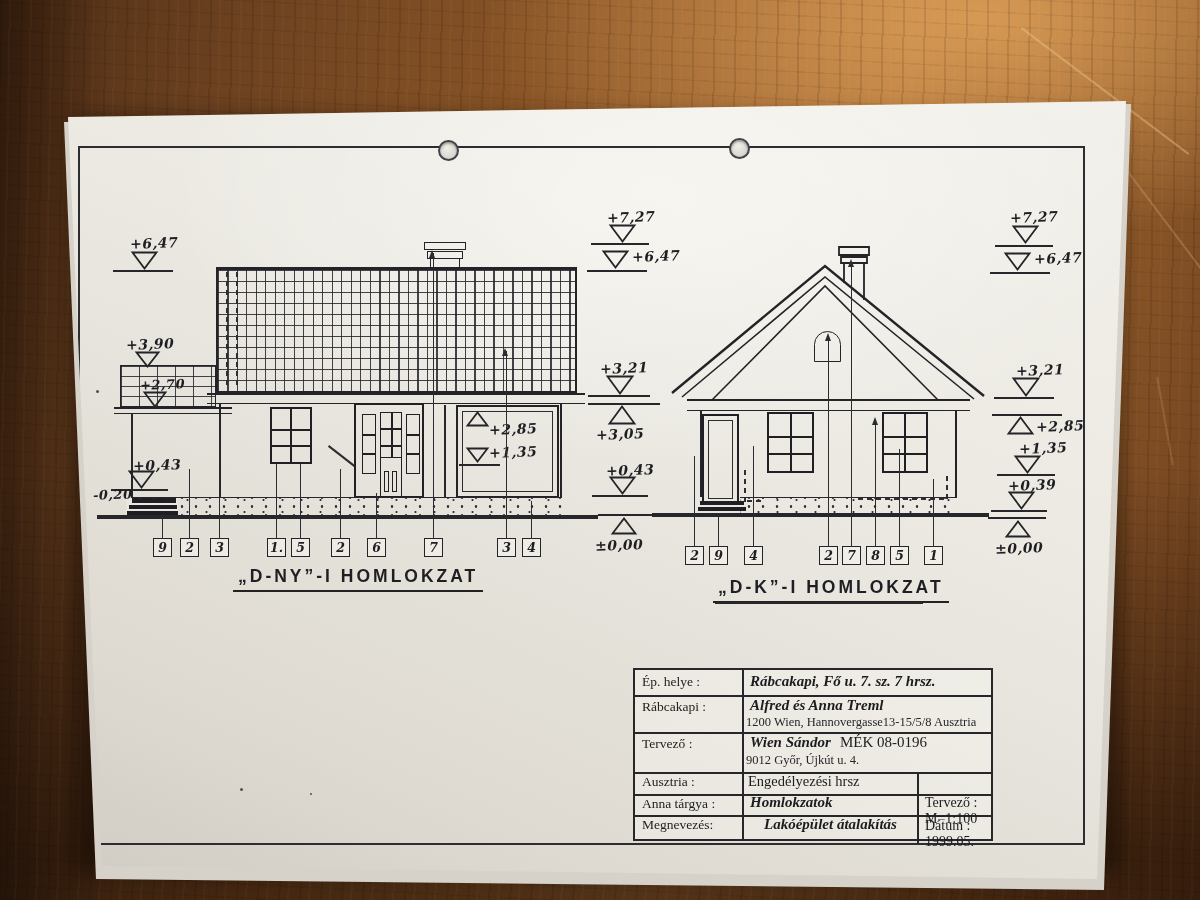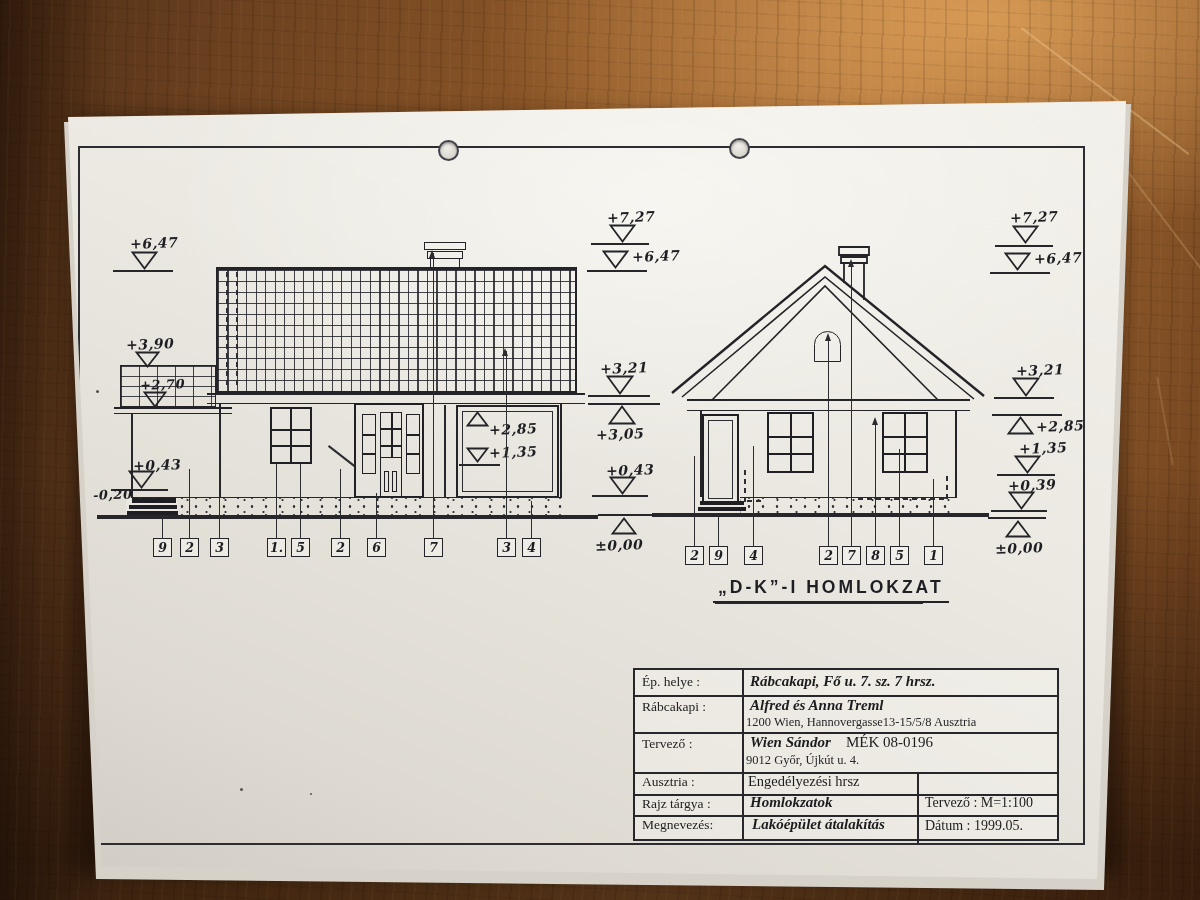--- a/index.html
+++ b/index.html
@@ -214,20 +214,21 @@
     <div class="tag" style="left:497px;top:538px;--lh:188px;">
         <b>3</b>
       </div>
     <div class="tag" style="left:522px;top:538px;--lh:38px;">
         <b>4</b>
       </div>
     <div class="ah" style="left:429px;top:247px;"></div>
     <div class="ah" style="left:502px;top:345px;"></div>
     <div class="abs" style="left:325px;top:455px;width:33px;height:2px;background:#2b2b30;transform:rotate(38deg);"></div>
 
+    <div class="elev-title" style="left:233px;top:566px;">„D-NY”-I  HOMLOKZAT</div>
 
     <svg class="abs" style="left:648px;top:238px;" width="350" height="190" viewBox="0 0 350 190">
       <path d="M191 9 H221 V17 H191 Z M193 19 H219 V25 H193 Z" fill="none" stroke="#232328" stroke-width="1.8"></path>
       <path d="M196 25 V45 M216 25 V62" fill="none" stroke="#232328" stroke-width="1.8"></path>
       <path d="M24 155 L177 28 L336 158" fill="none" stroke="#232328" stroke-width="2.4"></path>
       <path d="M34 159 L177 39 L326 161" fill="none" stroke="#232328" stroke-width="1.6"></path>
       <path d="M64 162 L177 48 L290 162" fill="none" stroke="#232328" stroke-width="1.6"></path>
     </svg>
     <div class="band" style="left:687px;top:399px;width:283px;height:12px;"></div>
     <div class="wall" style="left:700px;top:411px;width:257px;height:86px;"></div>
@@ -345,50 +346,50 @@
     <svg class="tri" style="left:1008px;top:491px;" width="27" height="19" viewBox="0 0 27 19">
         <path d="M1.5 1.5 H25.5 L13.5 17.5 Z"></path>
       </svg>
     <div class="lvl-line" style="left:991px;top:510px;width:56px;"></div>
     <div class="lvl-line" style="left:988px;top:517px;width:58px;"></div>
     <svg class="tri" style="left:1005px;top:520px;" width="26" height="18" viewBox="0 0 26 18">
         <path d="M1.5 16.5 H24.5 L13 1.5 Z"></path>
       </svg>
     <span class="htxt" style="left:995px;top:540px;">±0,00</span>
 
-    <div class="abs" style="left:633px;top:668px;width:426px;height:173px;border:2px solid #26262b;background:rgba(252,251,247,.35);">
+    <div class="abs" style="left:633px;top:668px;width:360px;height:173px;border:2px solid #26262b;background:rgba(252,251,247,.35);">
       <div class="ln" style="left:0;top:25px;width:100%;height:1.6px;"></div>
       <div class="ln" style="left:0;top:62px;width:100%;height:1.6px;"></div>
       <div class="ln" style="left:0;top:102px;width:100%;height:1.6px;"></div>
       <div class="ln" style="left:0;top:124px;width:100%;height:1.6px;"></div>
       <div class="ln" style="left:0;top:145px;width:100%;height:1.6px;"></div>
       <div class="ln" style="left:107px;top:0;width:1.6px;height:100%;"></div>
       <div class="ln" style="left:282px;top:102px;width:1.6px;height:71px;"></div>
 
       <span class="abs" style="left:7px;top:4px;font:13.5px 'Liberation Serif',serif;color:#222;">Ép. helye :</span>
       <span class="abs" style="left:115px;top:3px;font:italic 700 15px 'Liberation Serif',serif;color:#1c1c1f;">Rábcakapi, Fő u. 7. sz. 7 hrsz.</span>
 
       <span class="abs" style="left:7px;top:29px;font:13.5px 'Liberation Serif',serif;color:#222;">Rábcakapi :</span>
       <span class="abs" style="left:115px;top:27px;font:italic 700 15px 'Liberation Serif',serif;color:#1c1c1f;">Alfred és Anna  Treml</span>
       <span class="abs" style="left:111px;top:45px;font:12.5px 'Liberation Serif',serif;color:#26262a;">1200 Wien, Hannovergasse13-15/5/8  Ausztria</span>
 
       <span class="abs" style="left:7px;top:66px;font:13.5px 'Liberation Serif',serif;color:#222;">Tervező :</span>
       <span class="abs" style="left:115px;top:64px;font:italic 700 15px 'Liberation Serif',serif;color:#1c1c1f;">Wien Sándor</span>
-      <span class="abs" style="left:211px;top:64px;font:15px 'Liberation Serif',serif;color:#1c1c1f;">MÉK 08-0196</span>
+      <span class="abs" style="left:205px;top:64px;font:15px 'Liberation Serif',serif;color:#1c1c1f;">MÉK 08-0196</span>
       <span class="abs" style="left:111px;top:83px;font:12.5px 'Liberation Serif',serif;color:#26262a;">9012 Győr, Újkút u. 4.</span>
 
       <span class="abs" style="left:7px;top:104px;font:13.5px 'Liberation Serif',serif;color:#222;">Ausztria :</span>
       <span class="abs" style="left:113px;top:103px;font:14.5px 'Liberation Serif',serif;color:#1c1c1f;">Engedélyezési hrsz</span>
 
-      <span class="abs" style="left:7px;top:126px;font:13.5px 'Liberation Serif',serif;color:#222;">Rajz tárgya :</span>
+      <span class="abs" style="left:7px;top:126px;font:13.5px 'Liberation Serif',serif;color:#222;">Anna tárgya :</span>
       <span class="abs" style="left:115px;top:124px;font:italic 700 15px 'Liberation Serif',serif;color:#1c1c1f;">Homlokzatok</span>
       <span class="abs" style="left:290px;top:125px;font:14px 'Liberation Serif',serif;color:#1c1c1f;">Tervező : M=1:100</span>
 
       <span class="abs" style="left:7px;top:147px;font:13.5px 'Liberation Serif',serif;color:#222;">Megnevezés:</span>
-      <span class="abs" style="left:117px;top:146px;font:italic 700 15px 'Liberation Serif',serif;color:#1c1c1f;">Lakóépület átalakítás</span>
+      <span class="abs" style="left:129px;top:146px;font:italic 700 15px 'Liberation Serif',serif;color:#1c1c1f;">Lakóépület átalakítás</span>
       <span class="abs" style="left:290px;top:148px;font:14px 'Liberation Serif',serif;color:#1c1c1f;">Dátum : 1999.05.</span>
     </div>
 
     <div class="dot" style="left:240px;top:788px;"></div>
     <div class="dot" style="left:310px;top:793px;width:2px;height:2px;"></div>
     <div class="dot" style="left:96px;top:390px;"></div>
   </div>
 </div>
 
 </body></html>

